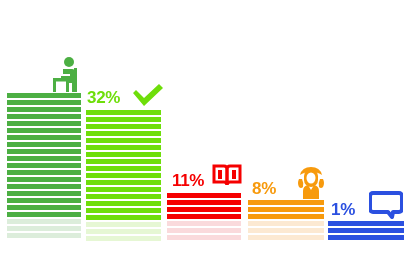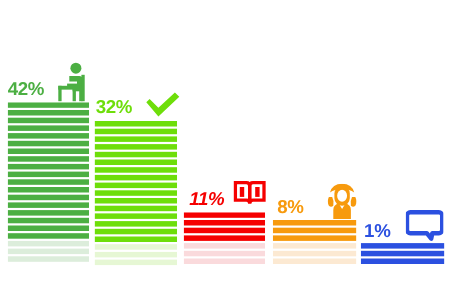--- a/index.html
+++ b/index.html
@@ -63,21 +63,20 @@
       <div class="stripe" style="top: 91px; background: rgb(76, 175, 67);"></div>
       <div class="stripe" style="top: 98px; background: rgb(76, 175, 67);"></div>
       <div class="stripe" style="top: 105px; background: rgb(76, 175, 67);"></div>
       <div class="stripe" style="top: 112px; background: rgb(76, 175, 67);"></div>
       <div class="stripe" style="top: 119px; background: rgb(76, 175, 67);"></div>
       <div class="stripe" style="top: 126px; background: rgb(220, 237, 219);"></div>
       <div class="stripe" style="top: 133px; background: rgb(220, 237, 219);"></div>
       <div class="stripe" style="top: 140px; background: rgb(220, 237, 219);"></div>
     </div>
 
-  <div class="pct" id="pct-1" style="left:7px; top:72px; color:#4caf43;">42%</div>
 
   <div class="icon" style="left:48px; top:56px;">
     <svg width="38" height="40" viewBox="0 0 38 40">
       <circle cx="21" cy="6" r="5" fill="#4caf43"></circle>
       <path d="M15 13 h9 a3 3 0 0 1 3 3 v8 h-5 v-6 h-7 z" fill="#4caf43"></path>
       <rect x="13" y="20" width="14" height="4" fill="#4caf43"></rect>
       <rect x="5" y="22" width="22" height="3.5" fill="#4caf43"></rect>
       <rect x="5" y="22" width="3" height="14" fill="#4caf43"></rect>
       <rect x="24" y="22" width="3" height="14" fill="#4caf43"></rect>
       <rect x="26" y="12" width="3" height="24" fill="#4caf43"></rect>
@@ -119,21 +118,21 @@
   <div class="bar" id="bar-3" style="left:167px; top:193px; width:74px; height:50px;">
       <div class="stripe" style="top: 0px; background: rgb(245, 0, 0);"></div>
       <div class="stripe" style="top: 7px; background: rgb(245, 0, 0);"></div>
       <div class="stripe" style="top: 14px; background: rgb(245, 0, 0);"></div>
       <div class="stripe" style="top: 21px; background: rgb(245, 0, 0);"></div>
       <div class="stripe" style="top: 28px; background: rgb(250, 218, 220);"></div>
       <div class="stripe" style="top: 35px; background: rgb(250, 218, 220);"></div>
       <div class="stripe" style="top: 42px; background: rgb(250, 218, 220);"></div>
     </div>
 
-  <div class="pct" id="pct-3" style="left:172px; top:172px; color:#f50000;font-style:italic;">11%</div>
+  <div class="pct" id="pct-3" style="left:172px; top:172px; color:#f50000;">11%</div>
 
   <div class="icon" style="left:212px; top:163px;">
     <svg width="30" height="27" viewBox="0 0 30 27">
       <path d="M2 3 h10 q3 0 3 3 v16 q0 -3 -3 -3 h-10 z" fill="none" stroke="#f50000" stroke-width="3"></path>
       <path d="M28 3 h-10 q-3 0 -3 3 v16 q0 -3 3 -3 h10 z" fill="none" stroke="#f50000" stroke-width="3"></path>
       <rect x="6" y="7" width="4" height="9" fill="#f50000"></rect>
       <rect x="20" y="7" width="4" height="9" fill="#f50000"></rect>
     </svg>
   </div>
 

